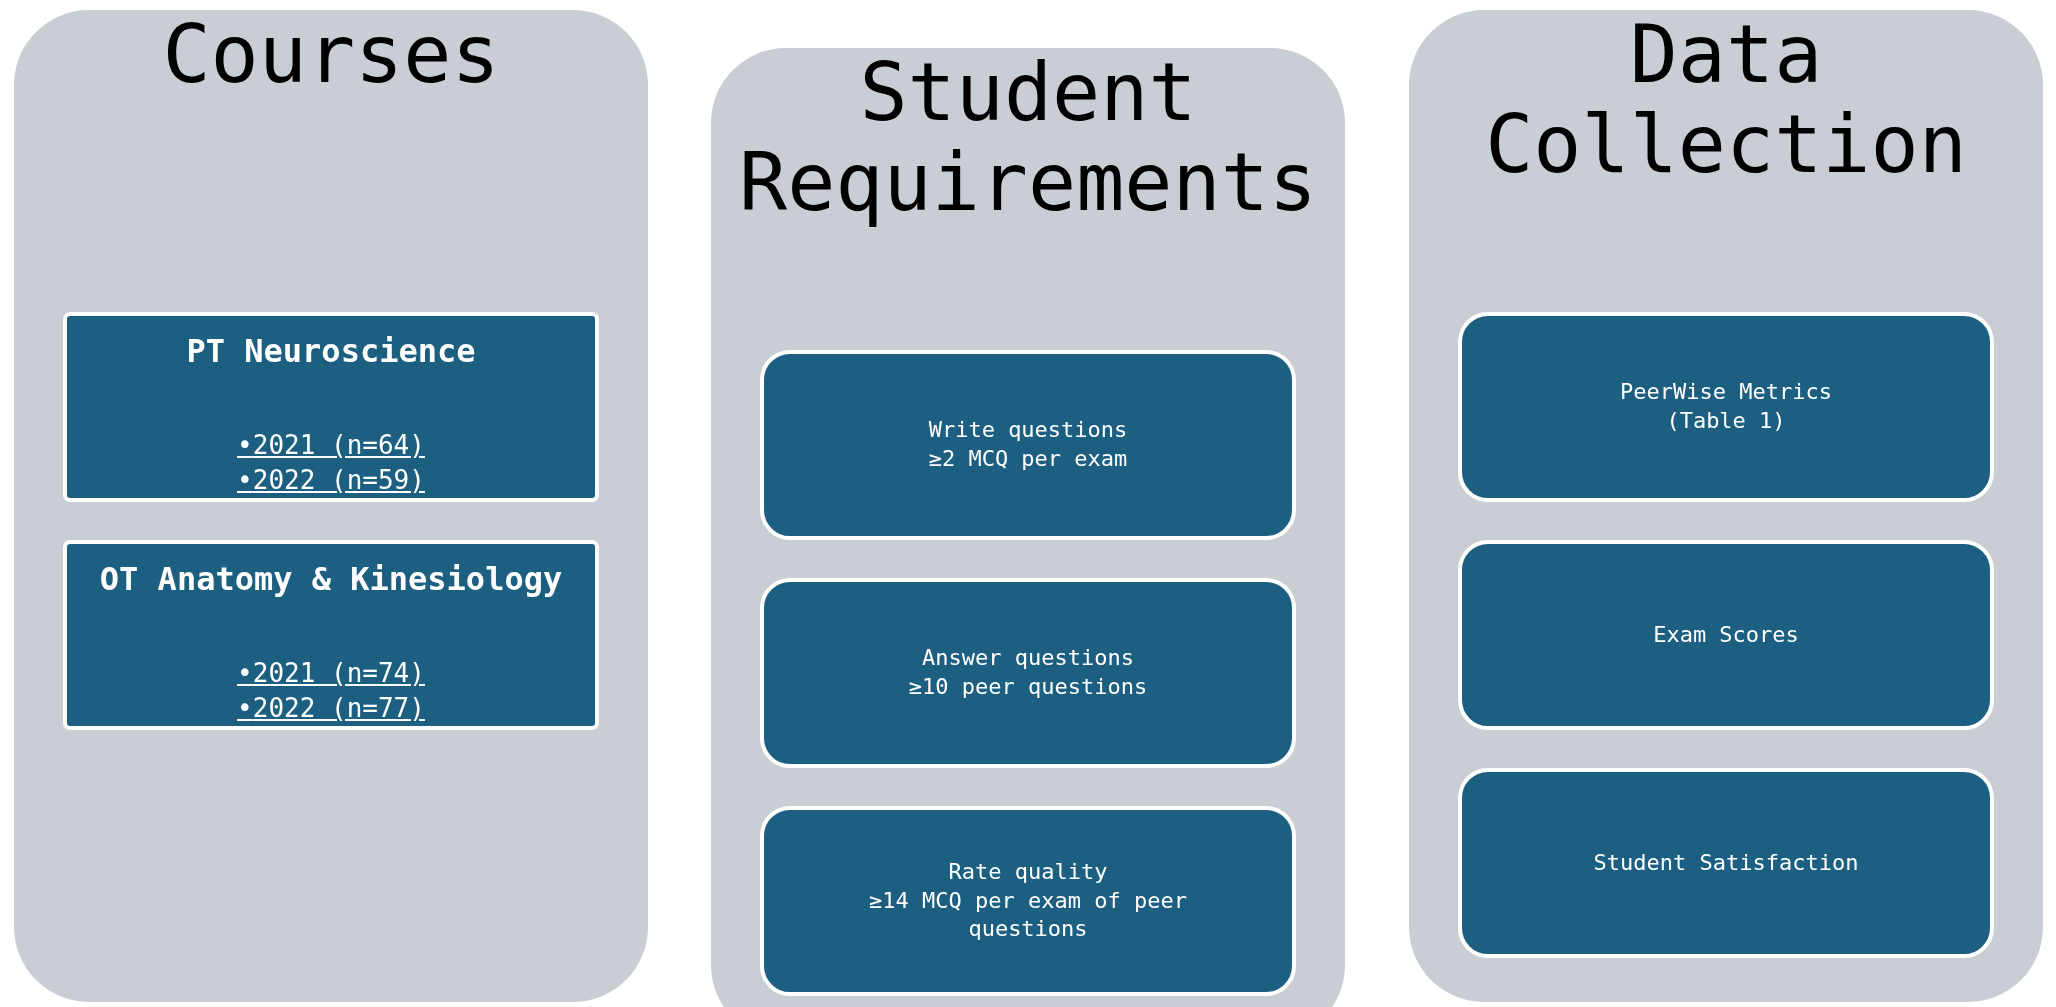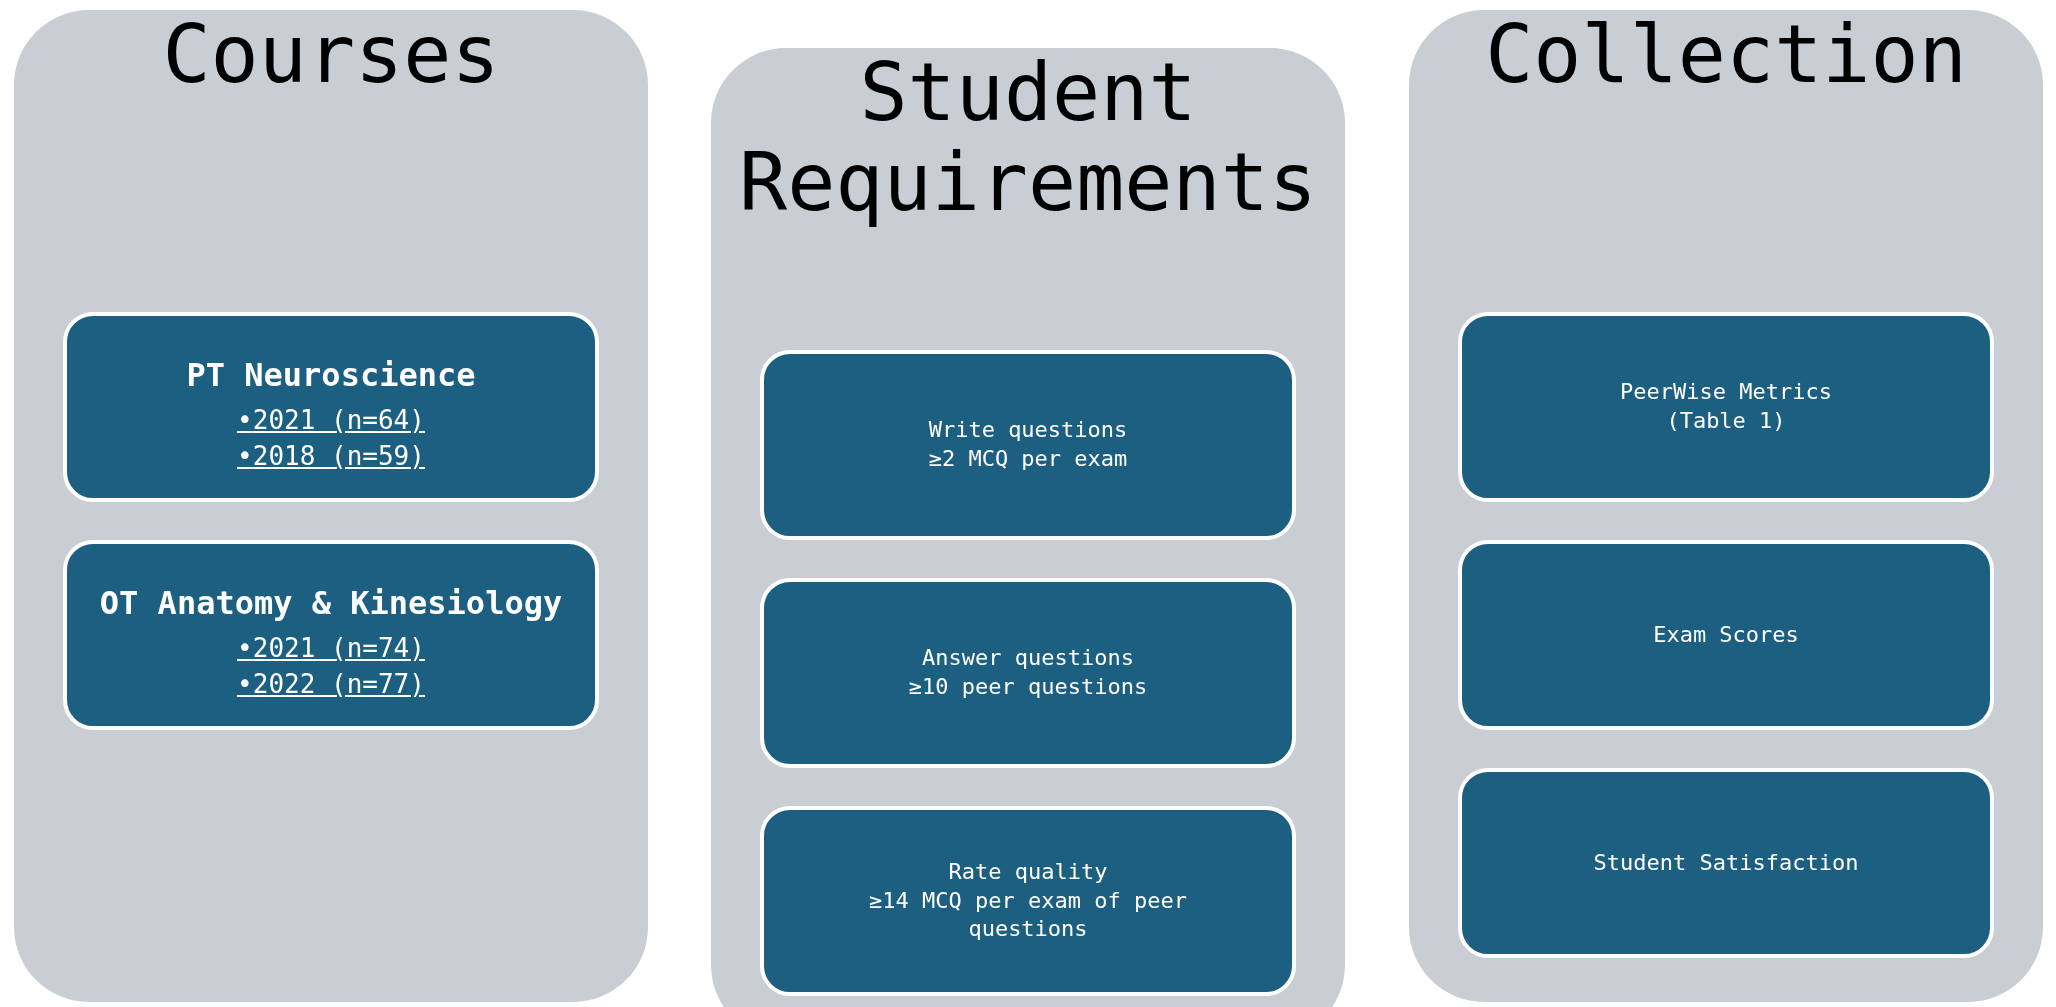--- a/index.html
+++ b/index.html
@@ -46,21 +46,21 @@
   .box{
     height:190px;
     background:var(--box-bg);
     border:4px solid var(--box-border);
     border-radius:30px;
     color:var(--box-text);
     display:flex;flex-direction:column;
     align-items:center;
     text-align:center;
   }
-  .box.top-align{justify-content:center;padding-top:15px;}
+  .box.top-align{justify-content:space-between;padding-top:15px;border-radius:7px;}
   .box.center-align{justify-content:center;}
   .box-heading{
     font-size:32px;font-weight:bold;
     line-height:1.25;
     white-space:nowrap;
   }
   .bullets{
     margin-top:8px;
     display:flex;flex-direction:column;
     align-items:center;
@@ -83,21 +83,21 @@
 
   <div class="column c1">
     <div class="col-title">
       <div>Courses</div>
     </div>
     <div class="boxes">
       <div class="box top-align">
         <div class="box-heading">PT Neuroscience</div>
         <div class="bullets">
           <div class="bullet-line"><span>•</span><span>2021 (n=64)</span></div>
-          <div class="bullet-line"><span>•</span><span>2018 (n=59)</span></div>
+          <div class="bullet-line"><span>•</span><span>2022 (n=59)</span></div>
         </div>
       </div>
       <div class="box top-align">
         <div class="box-heading">OT Anatomy &amp; Kinesiology</div>
         <div class="bullets">
           <div class="bullet-line"><span>•</span><span>2021 (n=74)</span></div>
           <div class="bullet-line"><span>•</span><span>2022 (n=77)</span></div>
         </div>
       </div>
     </div>
@@ -120,20 +120,21 @@
       <div class="box center-align">
         <div class="box-line">Rate quality</div>
         <div class="box-line">≥14 MCQ per exam of peer</div>
         <div class="box-line">questions</div>
       </div>
     </div>
   </div>
 
   <div class="column c3">
     <div class="col-title">
+      <div>Data</div>
       <div>Collection</div>
     </div>
     <div class="boxes">
       <div class="box center-align">
         <div class="box-line">PeerWise Metrics</div>
         <div class="box-line">(Table 1)</div>
       </div>
       <div class="box center-align">
         <div class="box-line">Exam Scores</div>
       </div>

